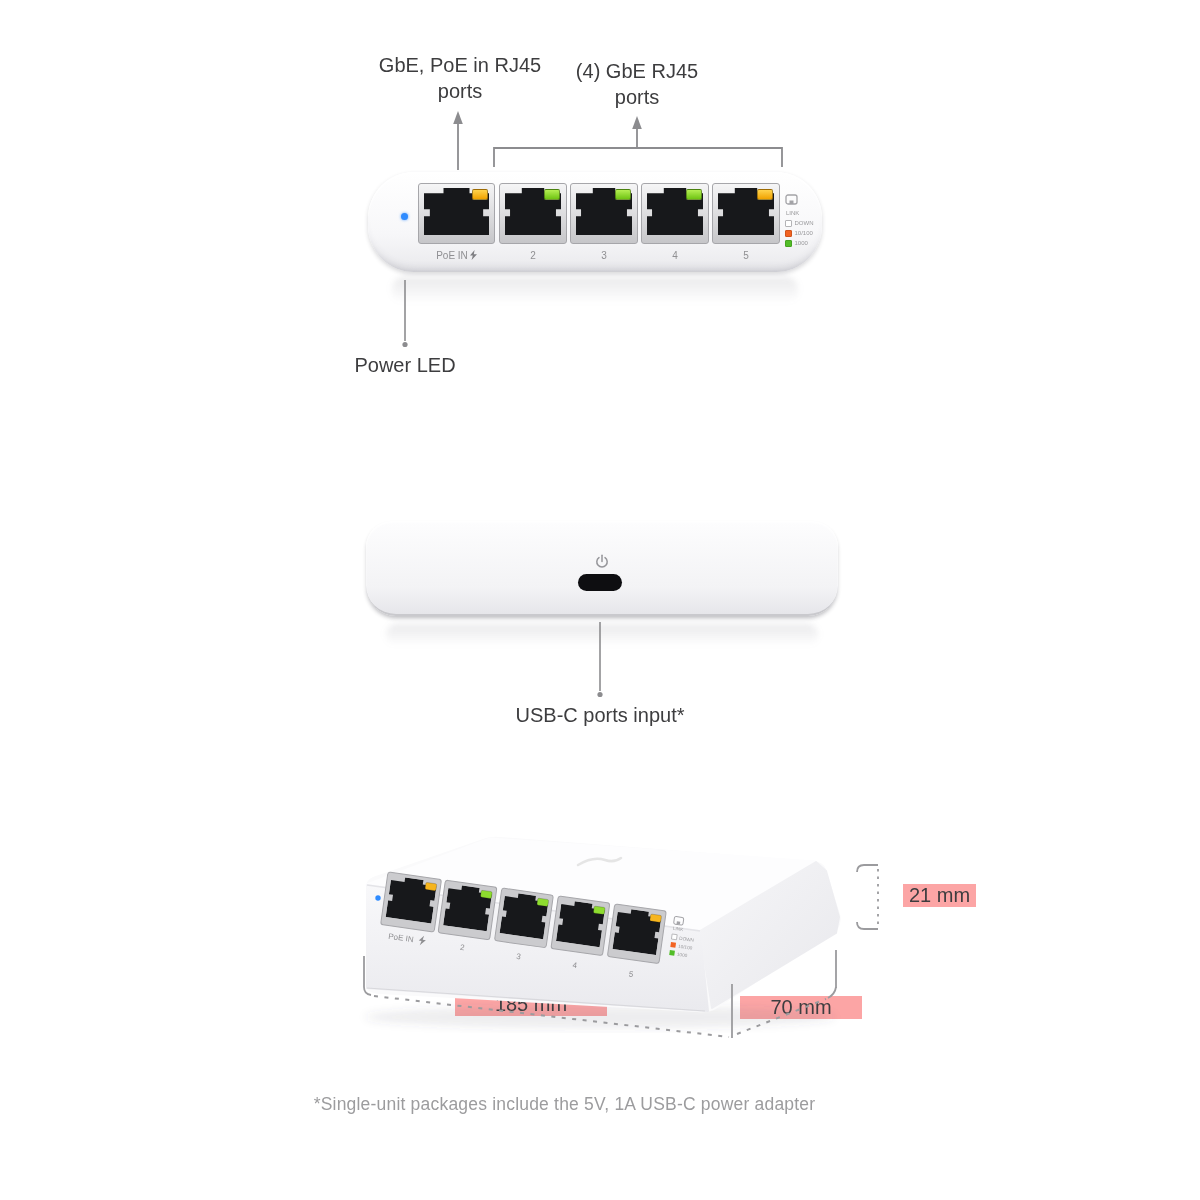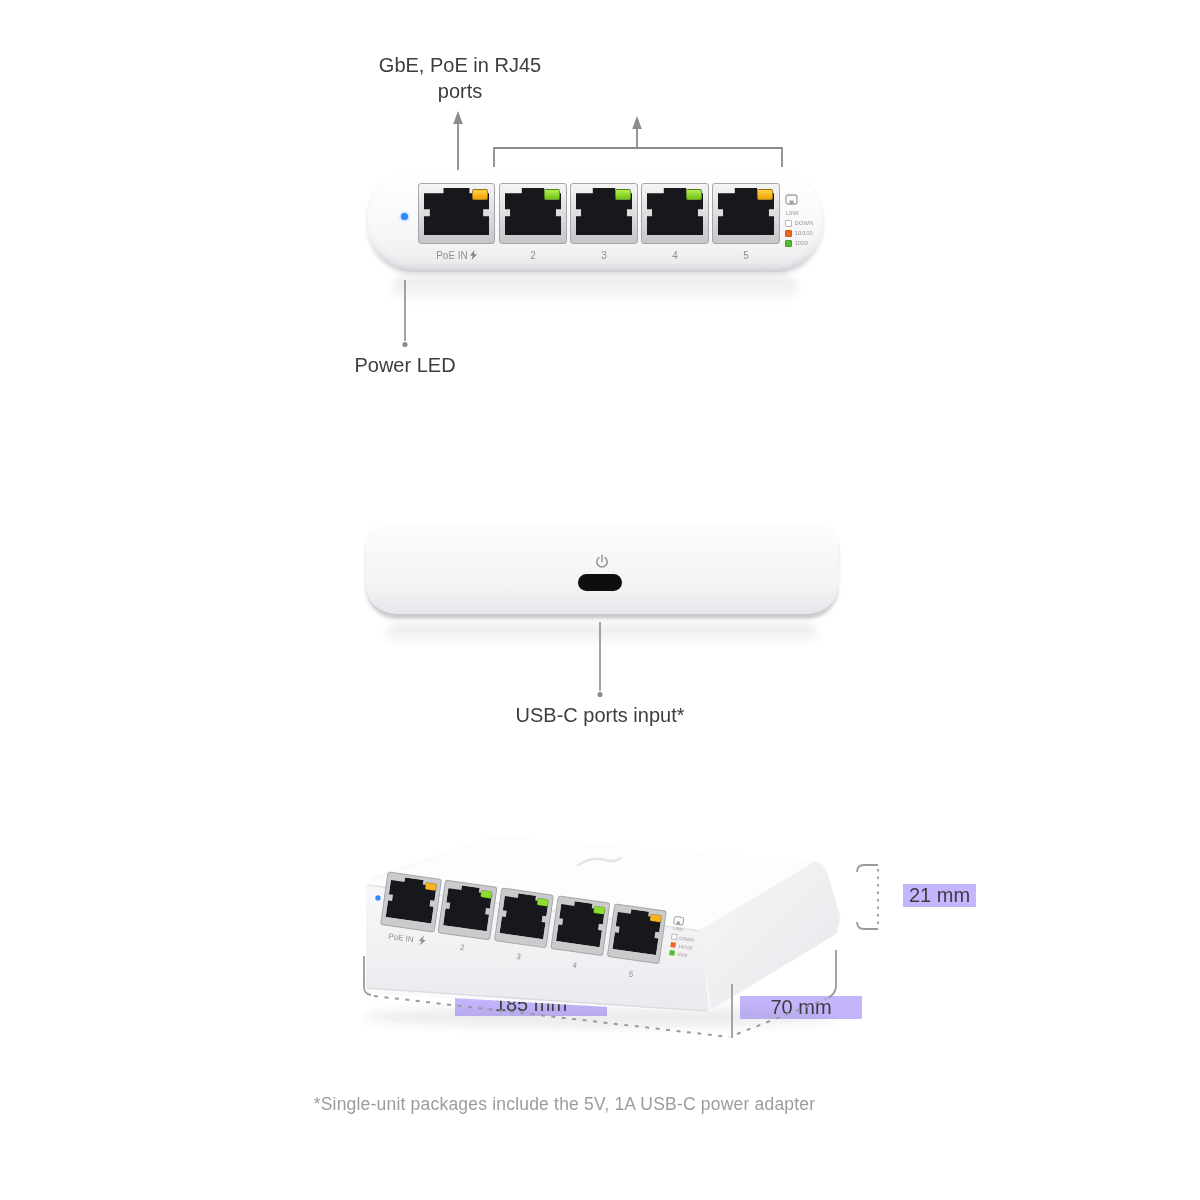--- a/index.html
+++ b/index.html
@@ -7,21 +7,21 @@
     position:relative;width:1200px;height:1200px;background:#ffffff;overflow:hidden;
     font-family:"Liberation Sans", sans-serif;
   }
   
   .ann{position:absolute;text-align:center;color:#3d3d3f;font-size:20px;font-weight:500;line-height:26px;}
   .ann-poe{left:360px;top:40px;width:200px;margin-top:12px;}
   .ann-gbe{left:537px;top:58px;width:200px;}
   .ann-power{left:330px;top:352px;width:150px;}
   .ann-usbc{left:470px;top:702px;width:260px;}
   
-  .dim{position:absolute;color:#3d3d3f;font-size:20px;font-weight:500;background:#c4b5fd;padding:0 6px;}
+  .dim{position:absolute;color:#3d3d3f;font-size:20px;font-weight:500;background:#fca5a5;padding:0 6px;}
   .dim-w{left:455px;top:993px;width:140px;text-align:center;}
   .dim-d{left:740px;top:996px;width:110px;text-align:center;}
   .dim-h{left:903px;top:884px;}
   
   .footer{position:absolute;left:0;top:1094px;width:1129px;text-align:center;
           color:#9c9c9e;font-size:17.5px;letter-spacing:.2px;}
   
   .front{position:absolute;left:368px;top:172px;width:454px;height:100px;border-radius:46px;
          background:linear-gradient(#ffffff,#f7f7f9 62%,#e9e9ec);
          box-shadow:0 2px 4px rgba(40,40,50,.18), inset 0 -9px 10px -8px rgba(70,70,85,.28), inset 0 2px 2px rgba(255,255,255,.9);}
@@ -65,20 +65,24 @@
 </style>
 </head>
 <body>
 
 <div class="canvas">
 
   <div class="ann ann-poe">
     <div>GbE, PoE in RJ45</div>
     <div>ports</div>
   </div>
+  <div class="ann ann-gbe">
+    <div>(4) GbE RJ45</div>
+    <div>ports</div>
+  </div>
 
   <div class="front">
     <div class="pwr-led"></div>
 
     <div class="port p1">
       <div class="jack"></div>
       <div class="led led-amber"></div>
     </div>
     <div class="port p2">
       <div class="jack"></div>

